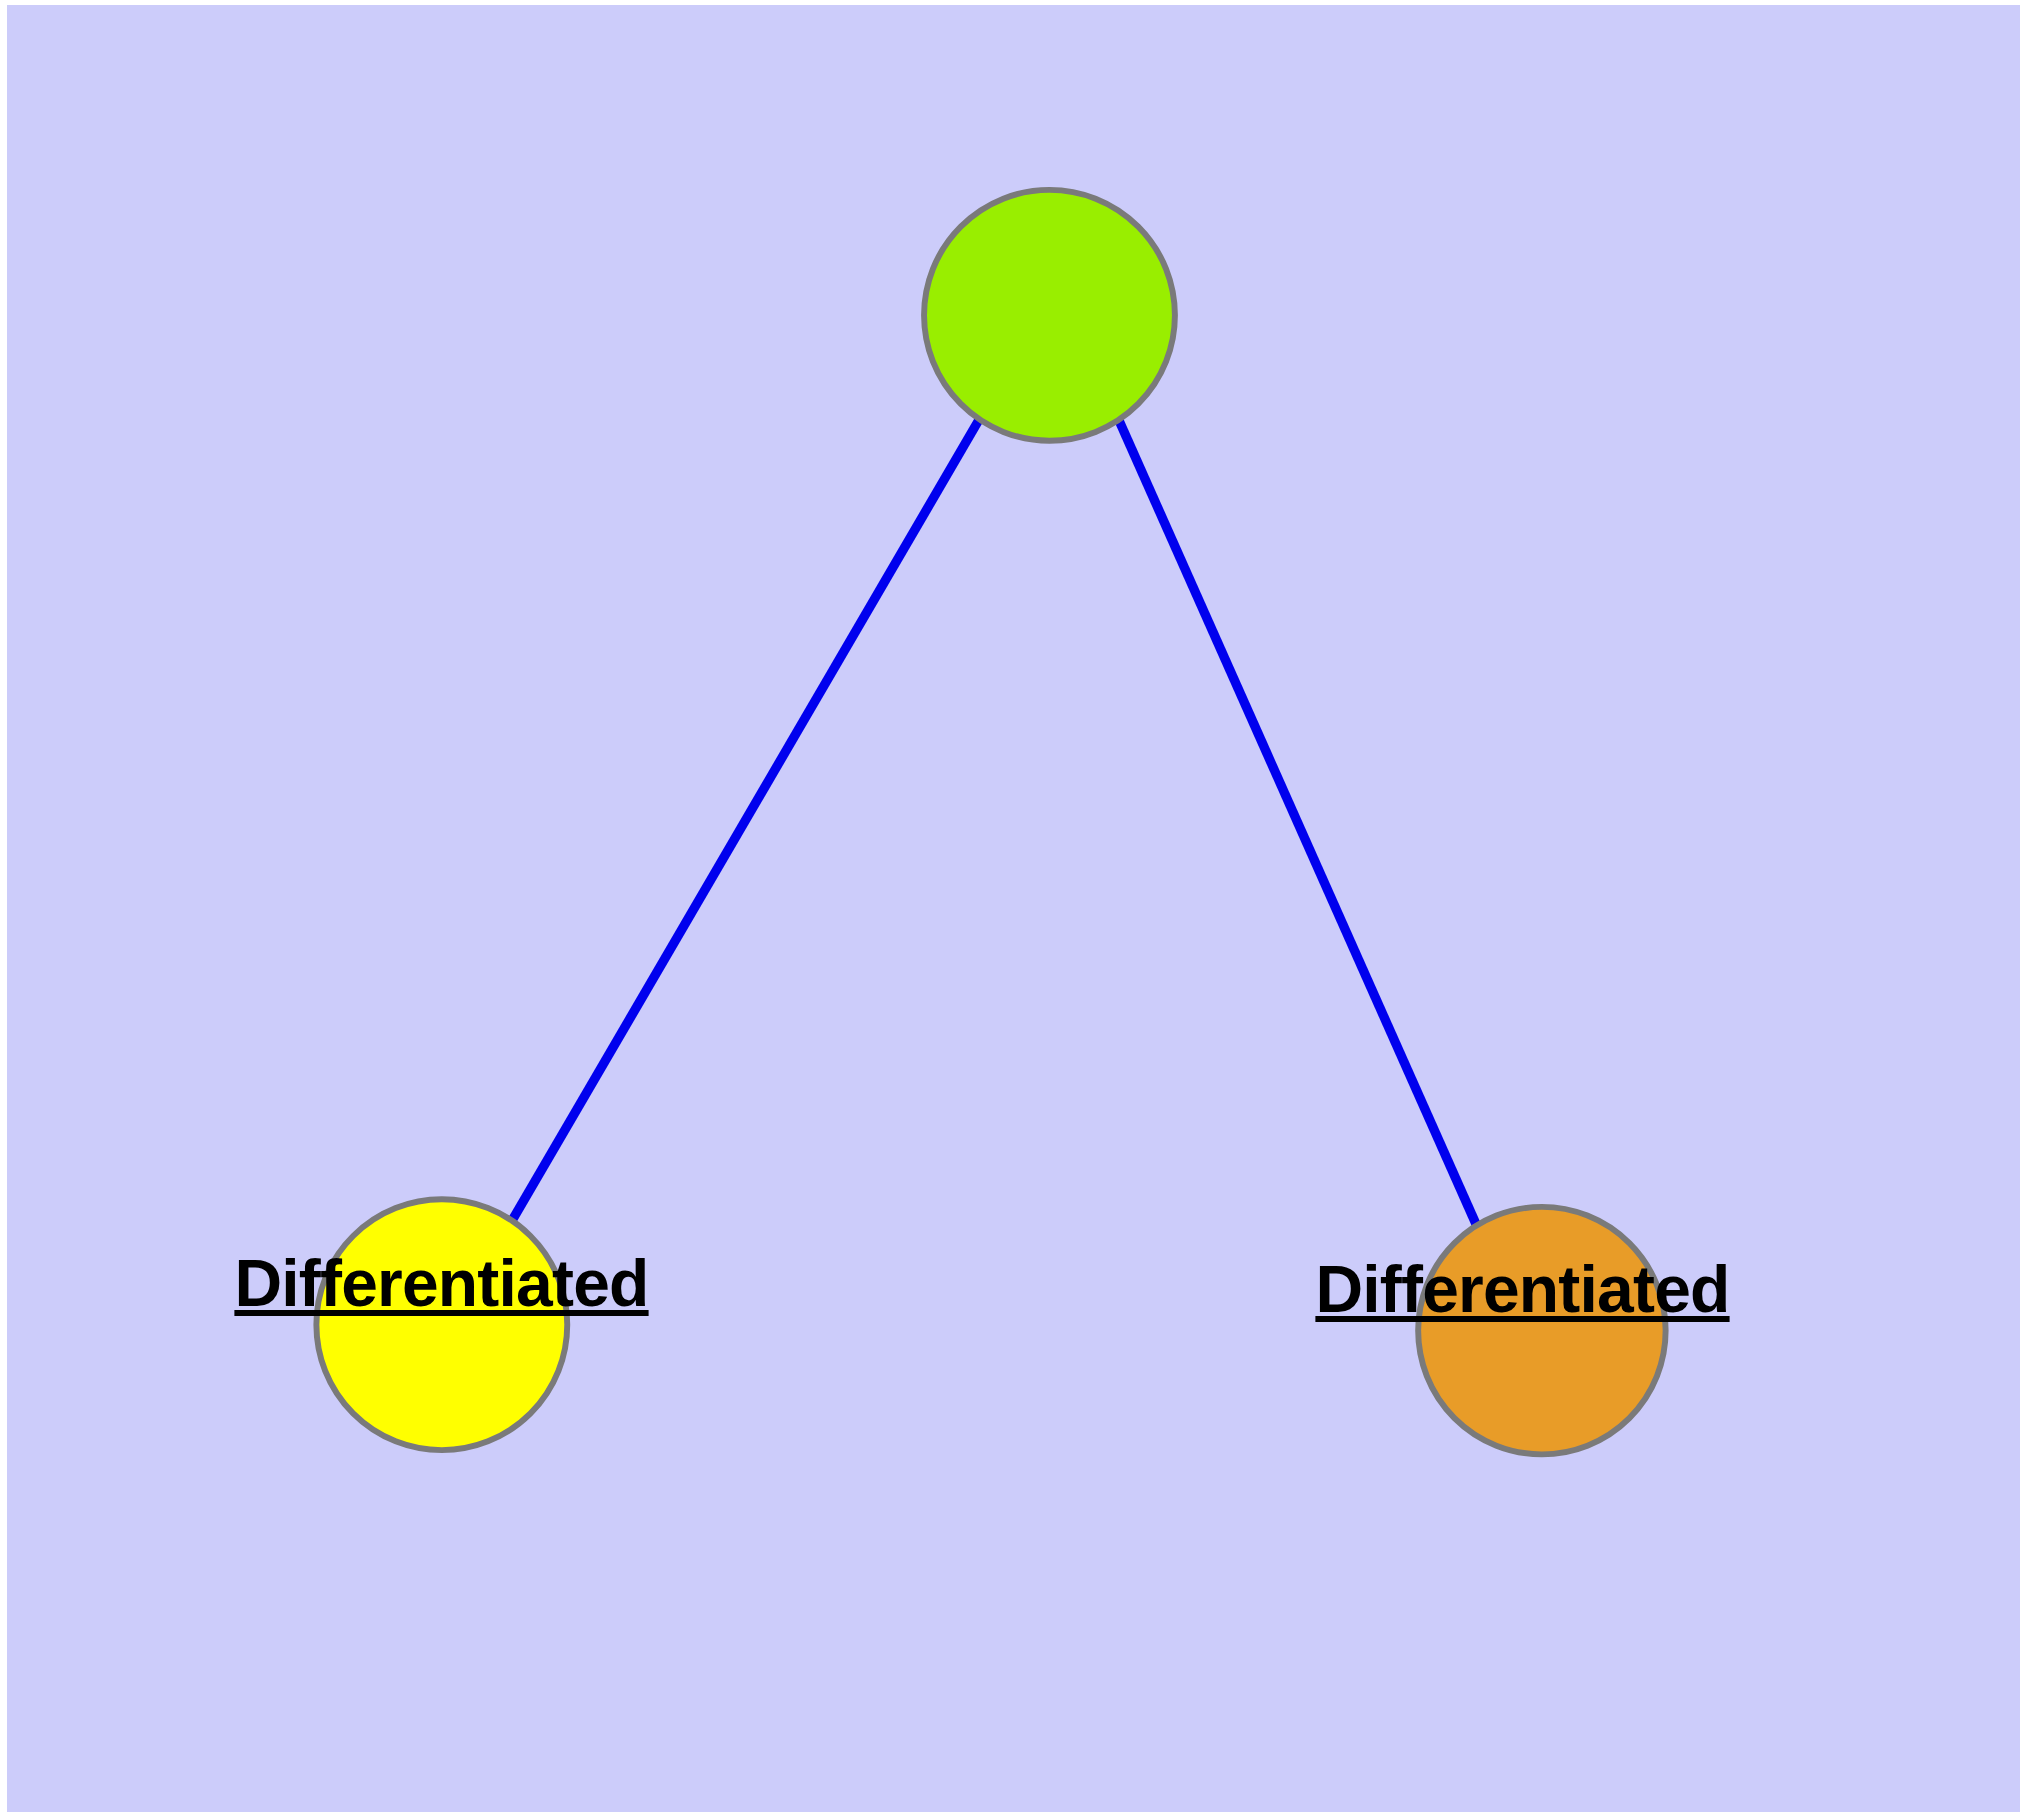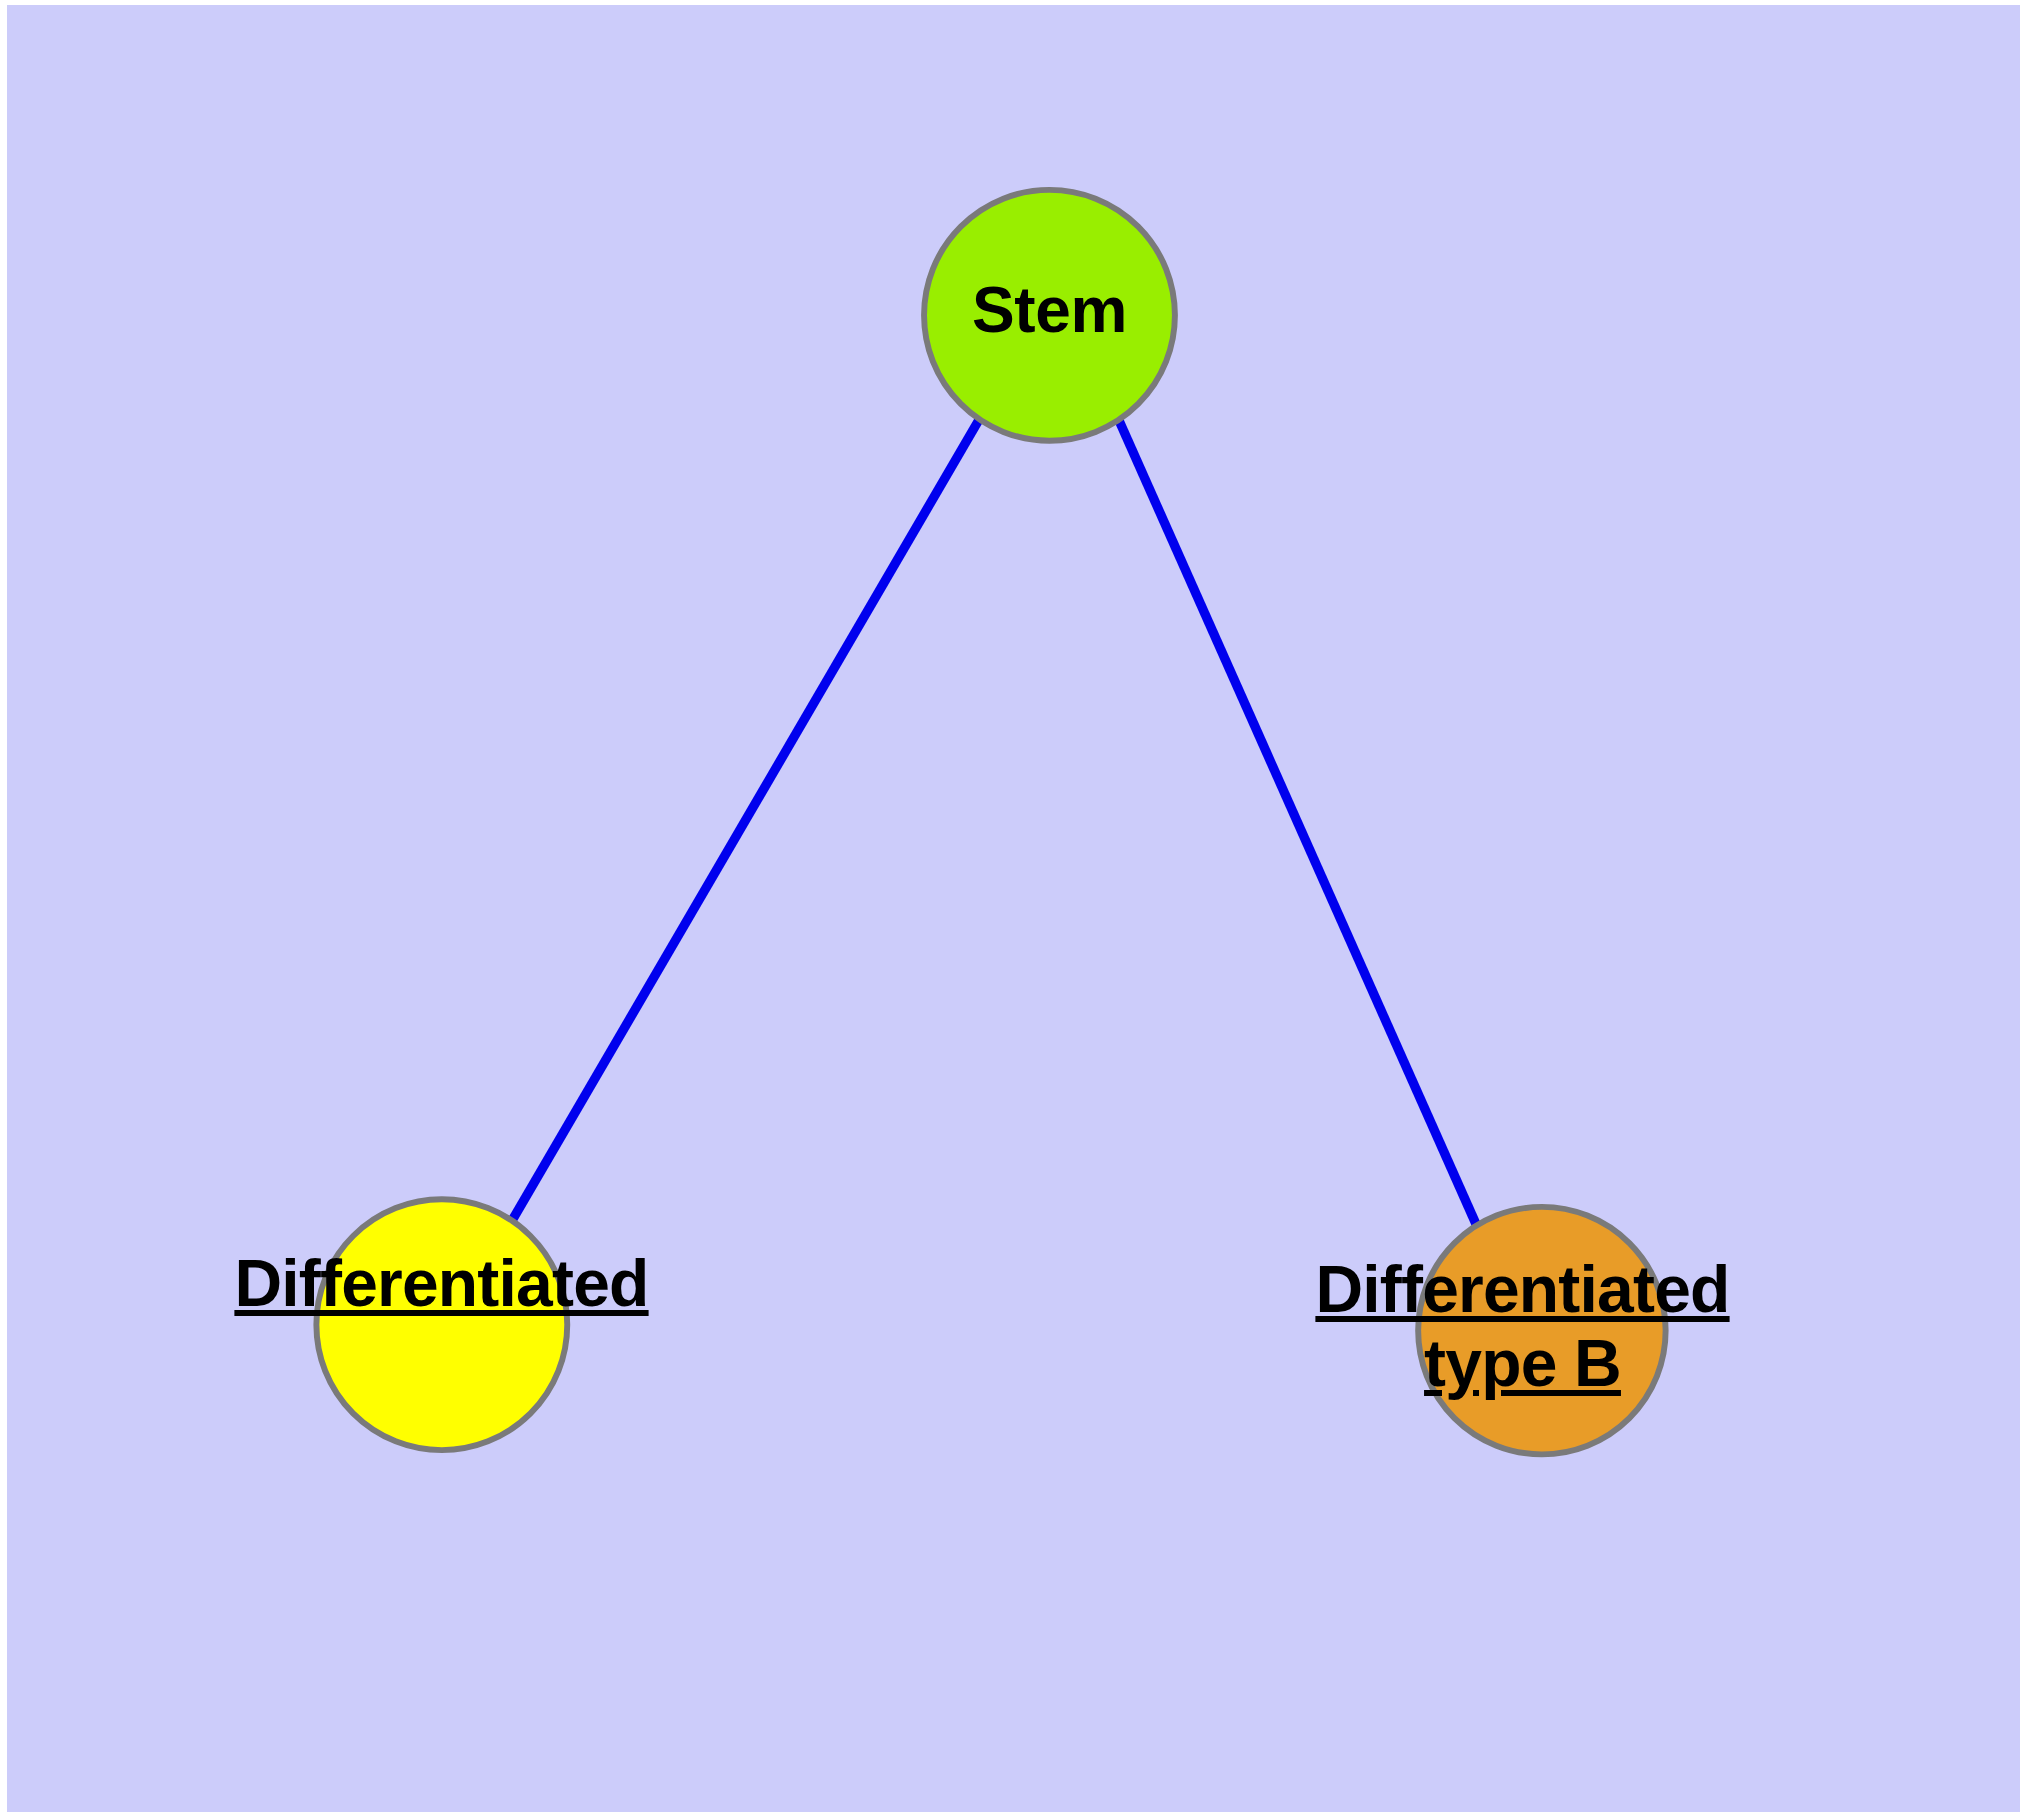--- a/index.html
+++ b/index.html
@@ -65,25 +65,23 @@
       <line x1="1320" y1="496" x2="1742" y2="1446" stroke="#0000ee" stroke-width="11" stroke-linecap="butt"></line>
     </g>
 
     <g>
       <circle cx="1238" cy="372" r="148" fill="#99ee00" stroke="#7a7a7a" stroke-width="7"></circle>
       <circle cx="521" cy="1563" r="148" fill="#ffff00" stroke="#7a7a7a" stroke-width="7"></circle>
       <circle cx="1819" cy="1570" r="146" fill="#e89c28" stroke="#7a7a7a" stroke-width="7"></circle>
     </g>
   </svg>
 
-  <div class="node-label root" style="left:795px; top:275px; width:509px;">Stem</div>
 
   <div class="node-label leaf" style="left:145px; top:1247px; width:593px;">
     <div>Differentiated</div>
   </div>
 
   <div class="node-label leaf" style="left:1226px; top:1253px; width:593px;">
     <div>Differentiated</div>
-    <div>type B</div>
   </div>
 
 </div>
 
 
 </body></html>

